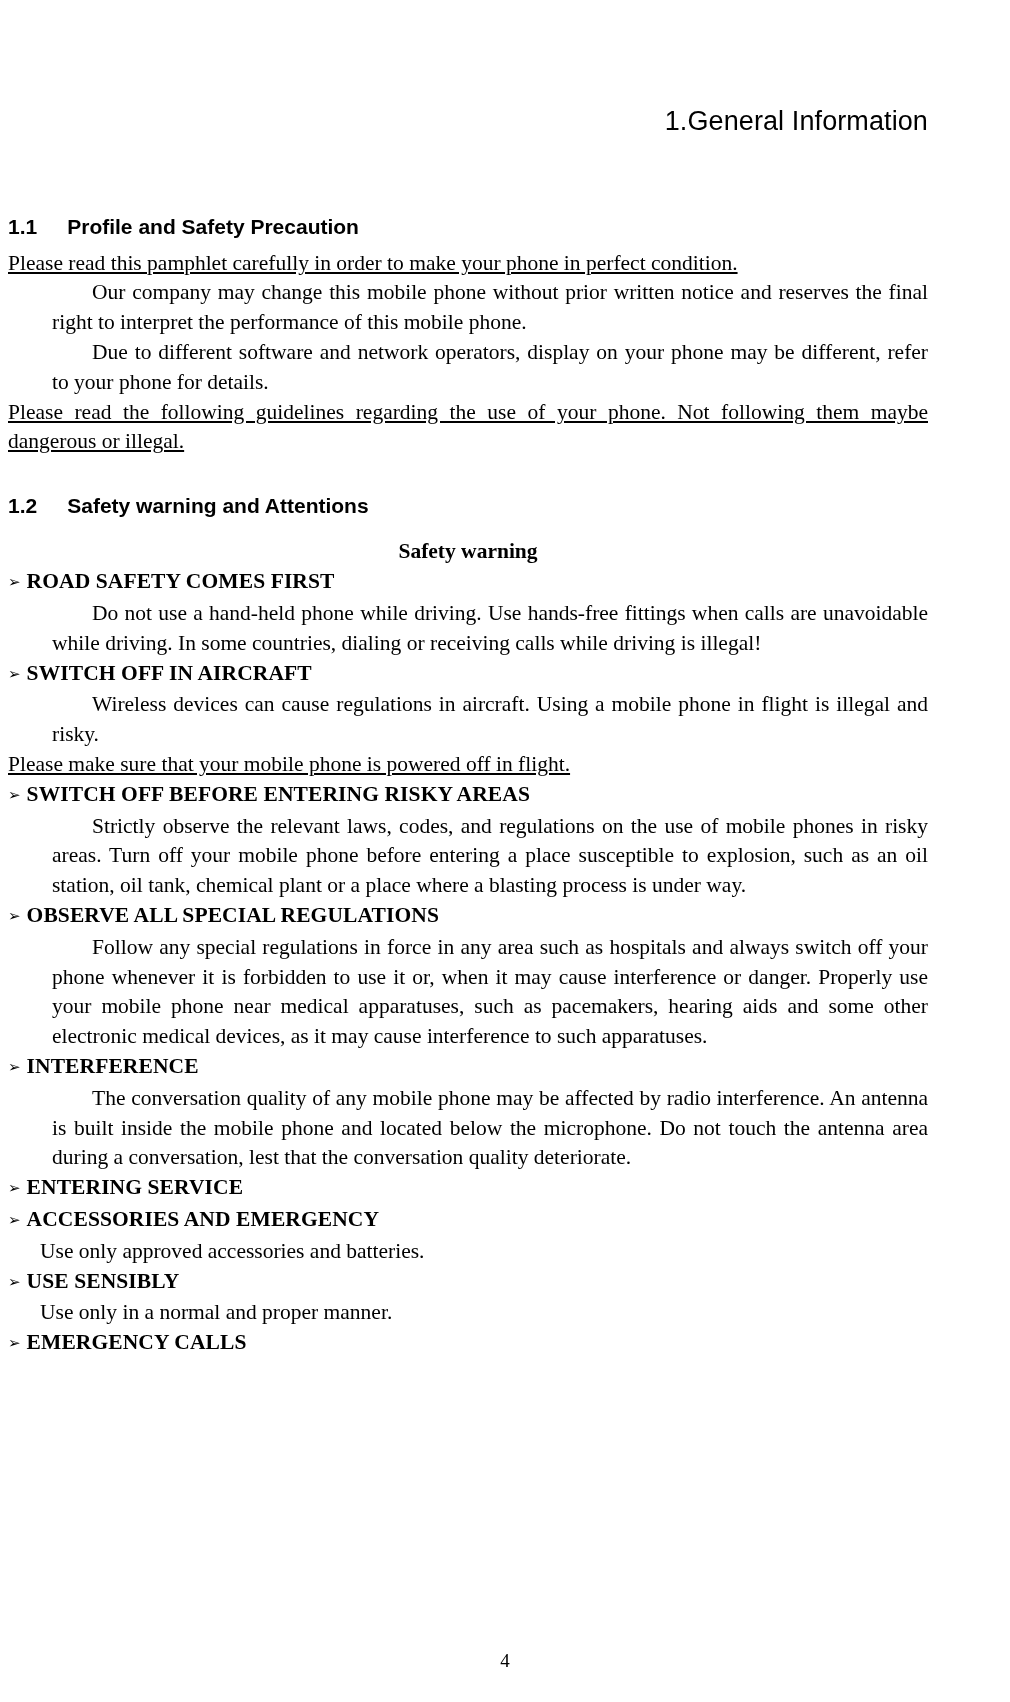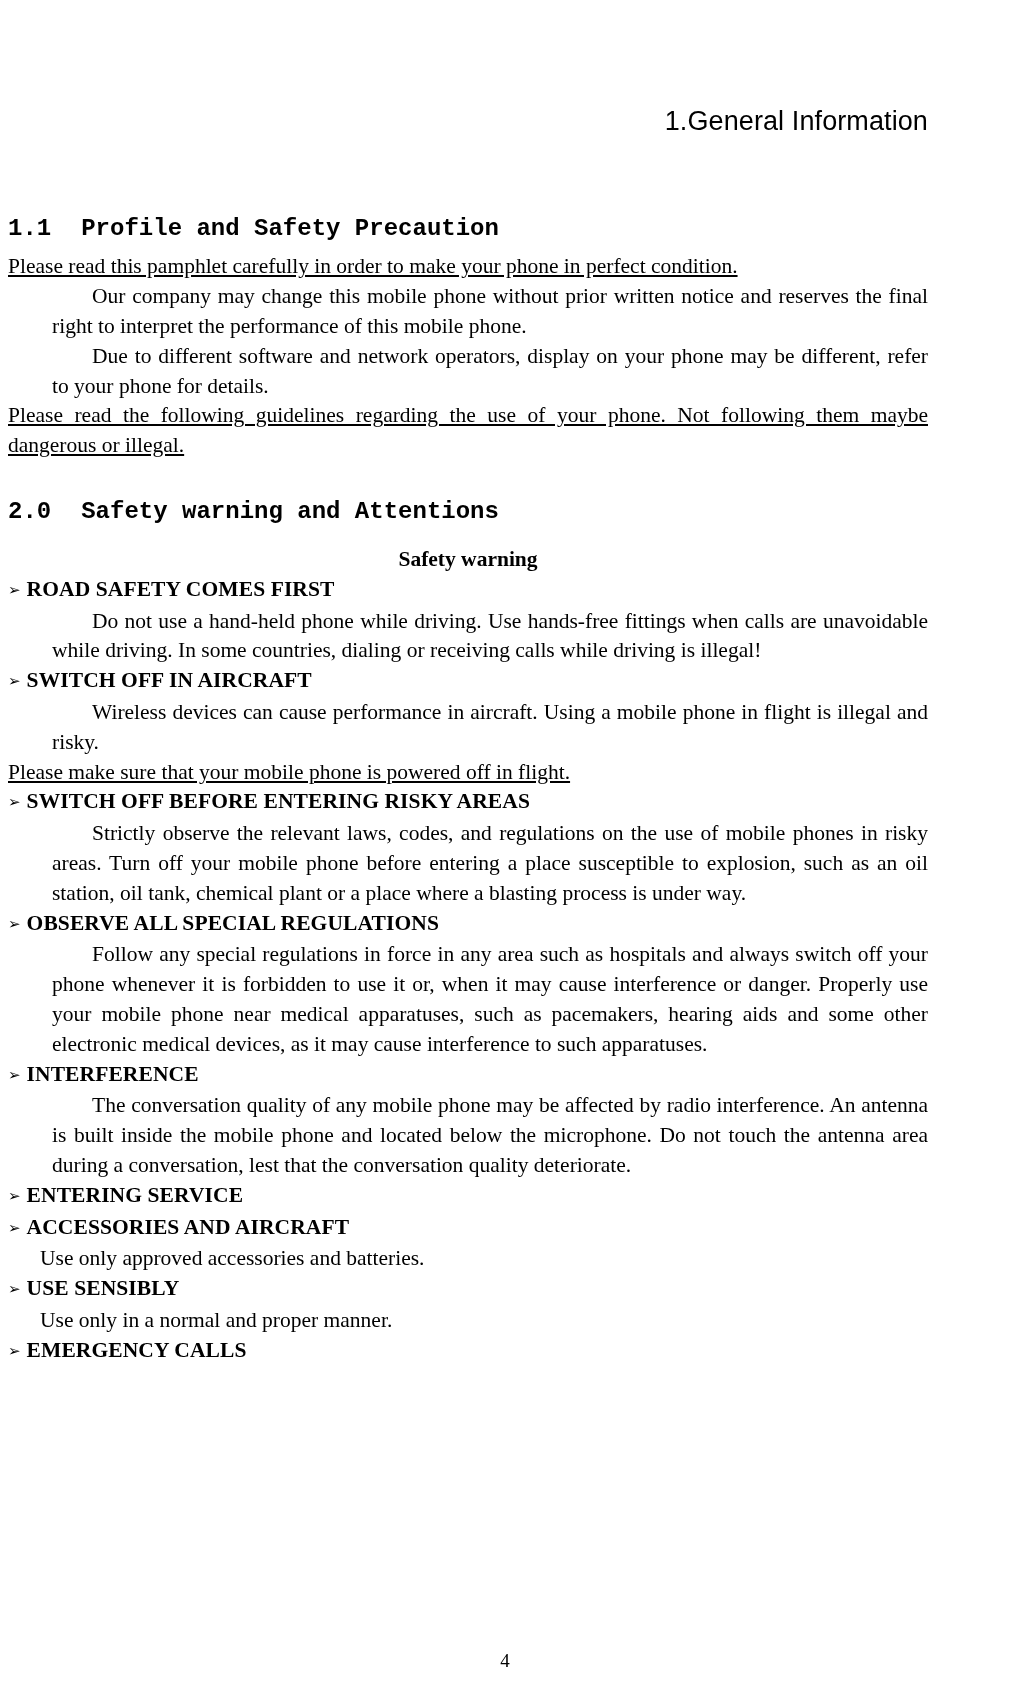--- a/index.html
+++ b/index.html
@@ -28,22 +28,22 @@
     font-size: 27px;
     font-weight: 400;
     text-align: right;
     letter-spacing: 0.1px;
     margin: 0;
     padding-top: 105px;
     line-height: 1.2;
   }
   
   .section-heading {
-    font-family: Liberation Mono, monospace;
-    font-size: 24px;
+    font-family: Liberation Sans, sans-serif;
+    font-size: 21px;
     font-weight: bold;
     line-height: 1.25;
     margin: 0;
     white-space: pre;
   }
   .sec-1-1 { padding-top: 77px; }
   .sec-1-2 { padding-top: 36px; }
   .section-heading .num { display: inline; }
   .section-heading .gap { display: inline-block; width: 30px; }
   .section-heading .label { display: inline; }
@@ -119,37 +119,37 @@
 
   <h2 class="section-heading sec-1-1"><span class="num">1.1</span><span class="gap"></span><span class="label">Profile and Safety Precaution</span></h2>
 
   <div class="block-1-1">
     <p class="para flush noj">Please read this pamphlet carefully in order to make your phone in perfect condition.</p>
     <p class="para indent">Our company may change this mobile phone without prior written notice and reserves the final right to interpret the performance of this mobile phone.</p>
     <p class="para indent">Due to different software and network operators, display on your phone may be different, refer to your phone for details.</p>
     <p class="para flush">Please read the following guidelines regarding the use of your phone. Not following them maybe dangerous or illegal.</p>
   </div>
 
-  <h2 class="section-heading sec-1-2"><span class="num">2.0</span><span class="gap"></span><span class="label">Safety warning and Attentions</span></h2>
+  <h2 class="section-heading sec-1-2"><span class="num">1.2</span><span class="gap"></span><span class="label">Safety warning and Attentions</span></h2>
 
   <div class="block-1-2">
 
     <p class="sub-bold">Safety warning</p>
 
     <div class="bullet-head">
       <span class="arrow">➢</span>
       <span class="btext">ROAD SAFETY COMES FIRST</span>
     </div>
     <p class="para indent">Do not use a hand-held phone while driving. Use hands-free fittings when calls are unavoidable while driving. In some countries, dialing or receiving calls while driving is illegal!</p>
 
     <div class="bullet-head">
       <span class="arrow">➢</span>
       <span class="btext">SWITCH OFF IN AIRCRAFT</span>
     </div>
-    <p class="para indent">Wireless devices can cause performance in aircraft. Using a mobile phone in flight is illegal and risky.</p>
+    <p class="para indent">Wireless devices can cause regulations in aircraft. Using a mobile phone in flight is illegal and risky.</p>
     <p class="para flush noj">Please make sure that your mobile phone is powered off in flight.</p>
 
     <div class="bullet-head">
       <span class="arrow">➢</span>
       <span class="btext">SWITCH OFF BEFORE ENTERING RISKY AREAS</span>
     </div>
     <p class="para indent">Strictly observe the relevant laws, codes, and regulations on the use of mobile phones in risky areas. Turn off your mobile phone before entering a place susceptible to explosion, such as an oil station, oil tank, chemical plant or a place where a blasting process is under way.</p>
 
     <div class="bullet-head">
       <span class="arrow">➢</span>
@@ -163,21 +163,21 @@
     </div>
     <p class="para indent">The conversation quality of any mobile phone may be affected by radio interference. An antenna is built inside the mobile phone and located below the microphone. Do not touch the antenna area during a conversation, lest that the conversation quality deteriorate.</p>
 
     <div class="bullet-head">
       <span class="arrow">➢</span>
       <span class="btext">ENTERING SERVICE</span>
     </div>
 
     <div class="bullet-head">
       <span class="arrow">➢</span>
-      <span class="btext">ACCESSORIES AND AIRCRAFT</span>
+      <span class="btext">ACCESSORIES AND EMERGENCY</span>
     </div>
     <p class="para noj sub-indent">Use only approved accessories and batteries.</p>
 
     <div class="bullet-head">
       <span class="arrow">➢</span>
       <span class="btext">USE SENSIBLY</span>
     </div>
     <p class="para noj sub-indent">Use only in a normal and proper manner.</p>
 
     <div class="bullet-head">

